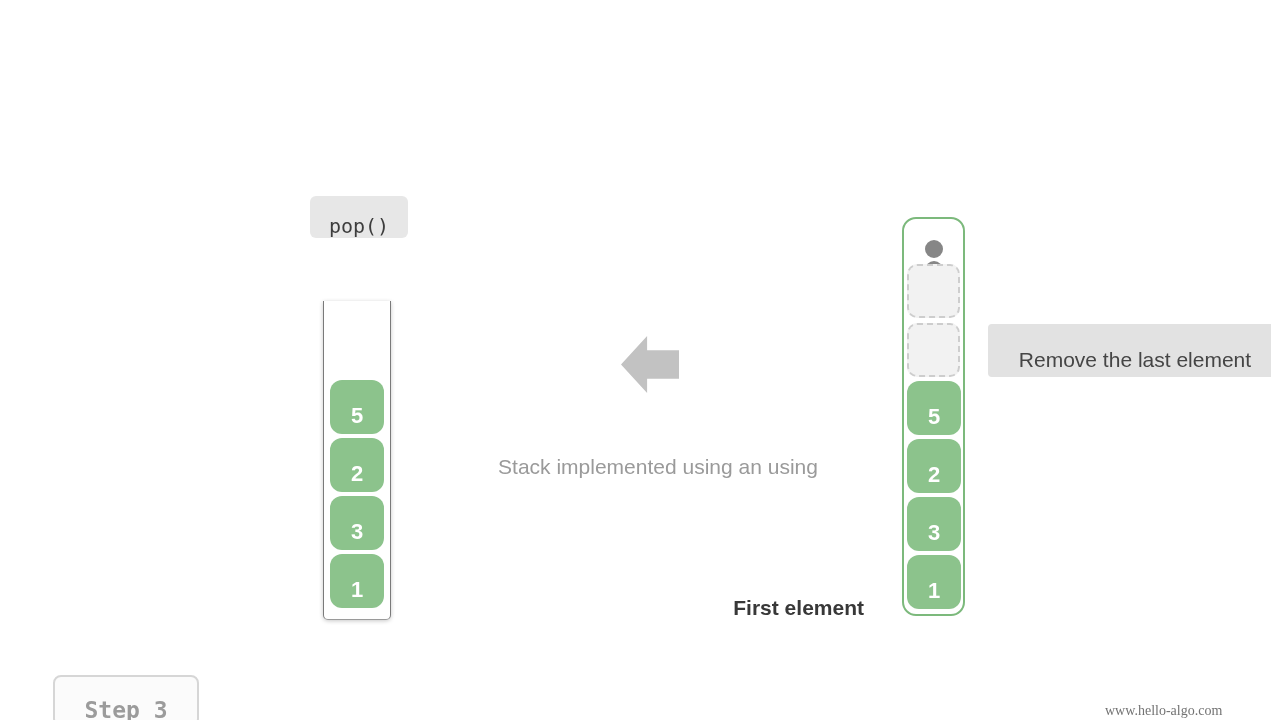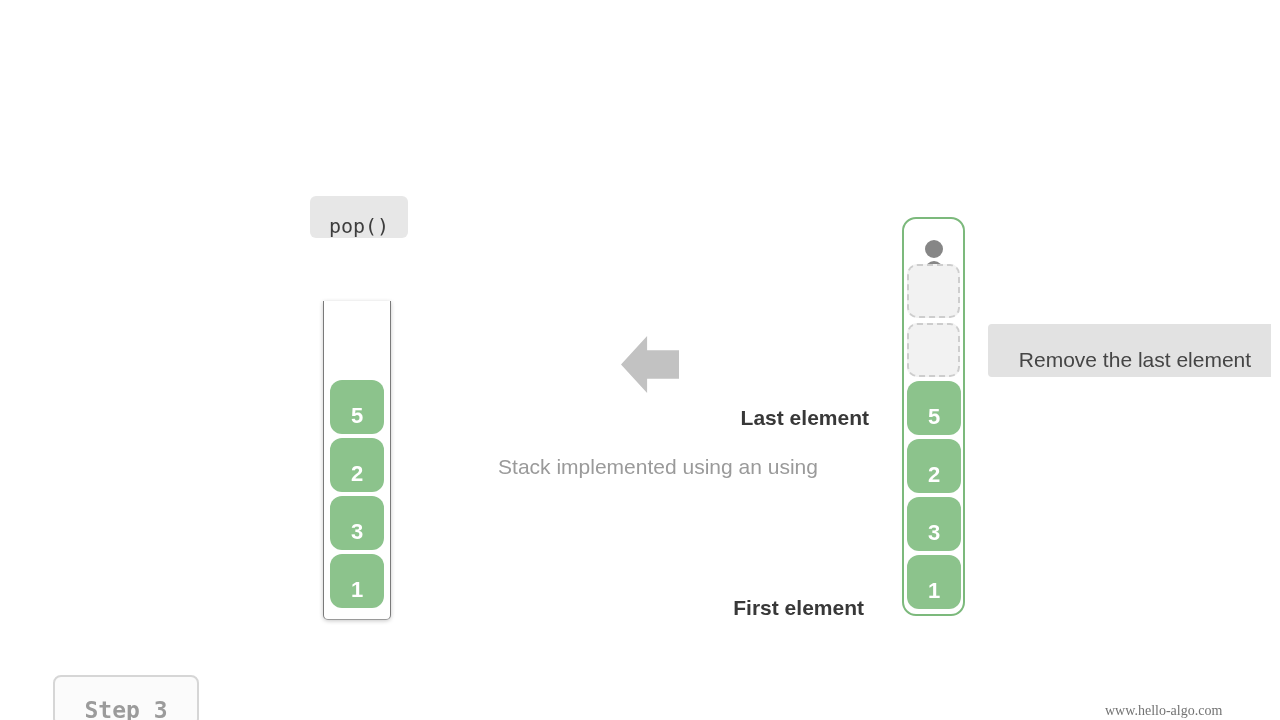--- a/index.html
+++ b/index.html
@@ -160,21 +160,20 @@
 
   <div class="left-stack">
     <div class="cell green" style="top:79px">5</div>
     <div class="cell green" style="top:137px">2</div>
     <div class="cell green" style="top:195px">3</div>
     <div class="cell green" style="top:253px">1</div>
   </div>
 
   <div class="arrow-left"></div>
 
-  <div class="lbl last">Last element</div>
   <div class="caption">Stack implemented using an using</div>
   <div class="lbl first">First element</div>
 
   <div class="right-stack">
     <div class="dots">
       <i></i>
       <i></i>
       <i></i>
     </div>
     <div class="cell dashed" style="top:45px"></div>

